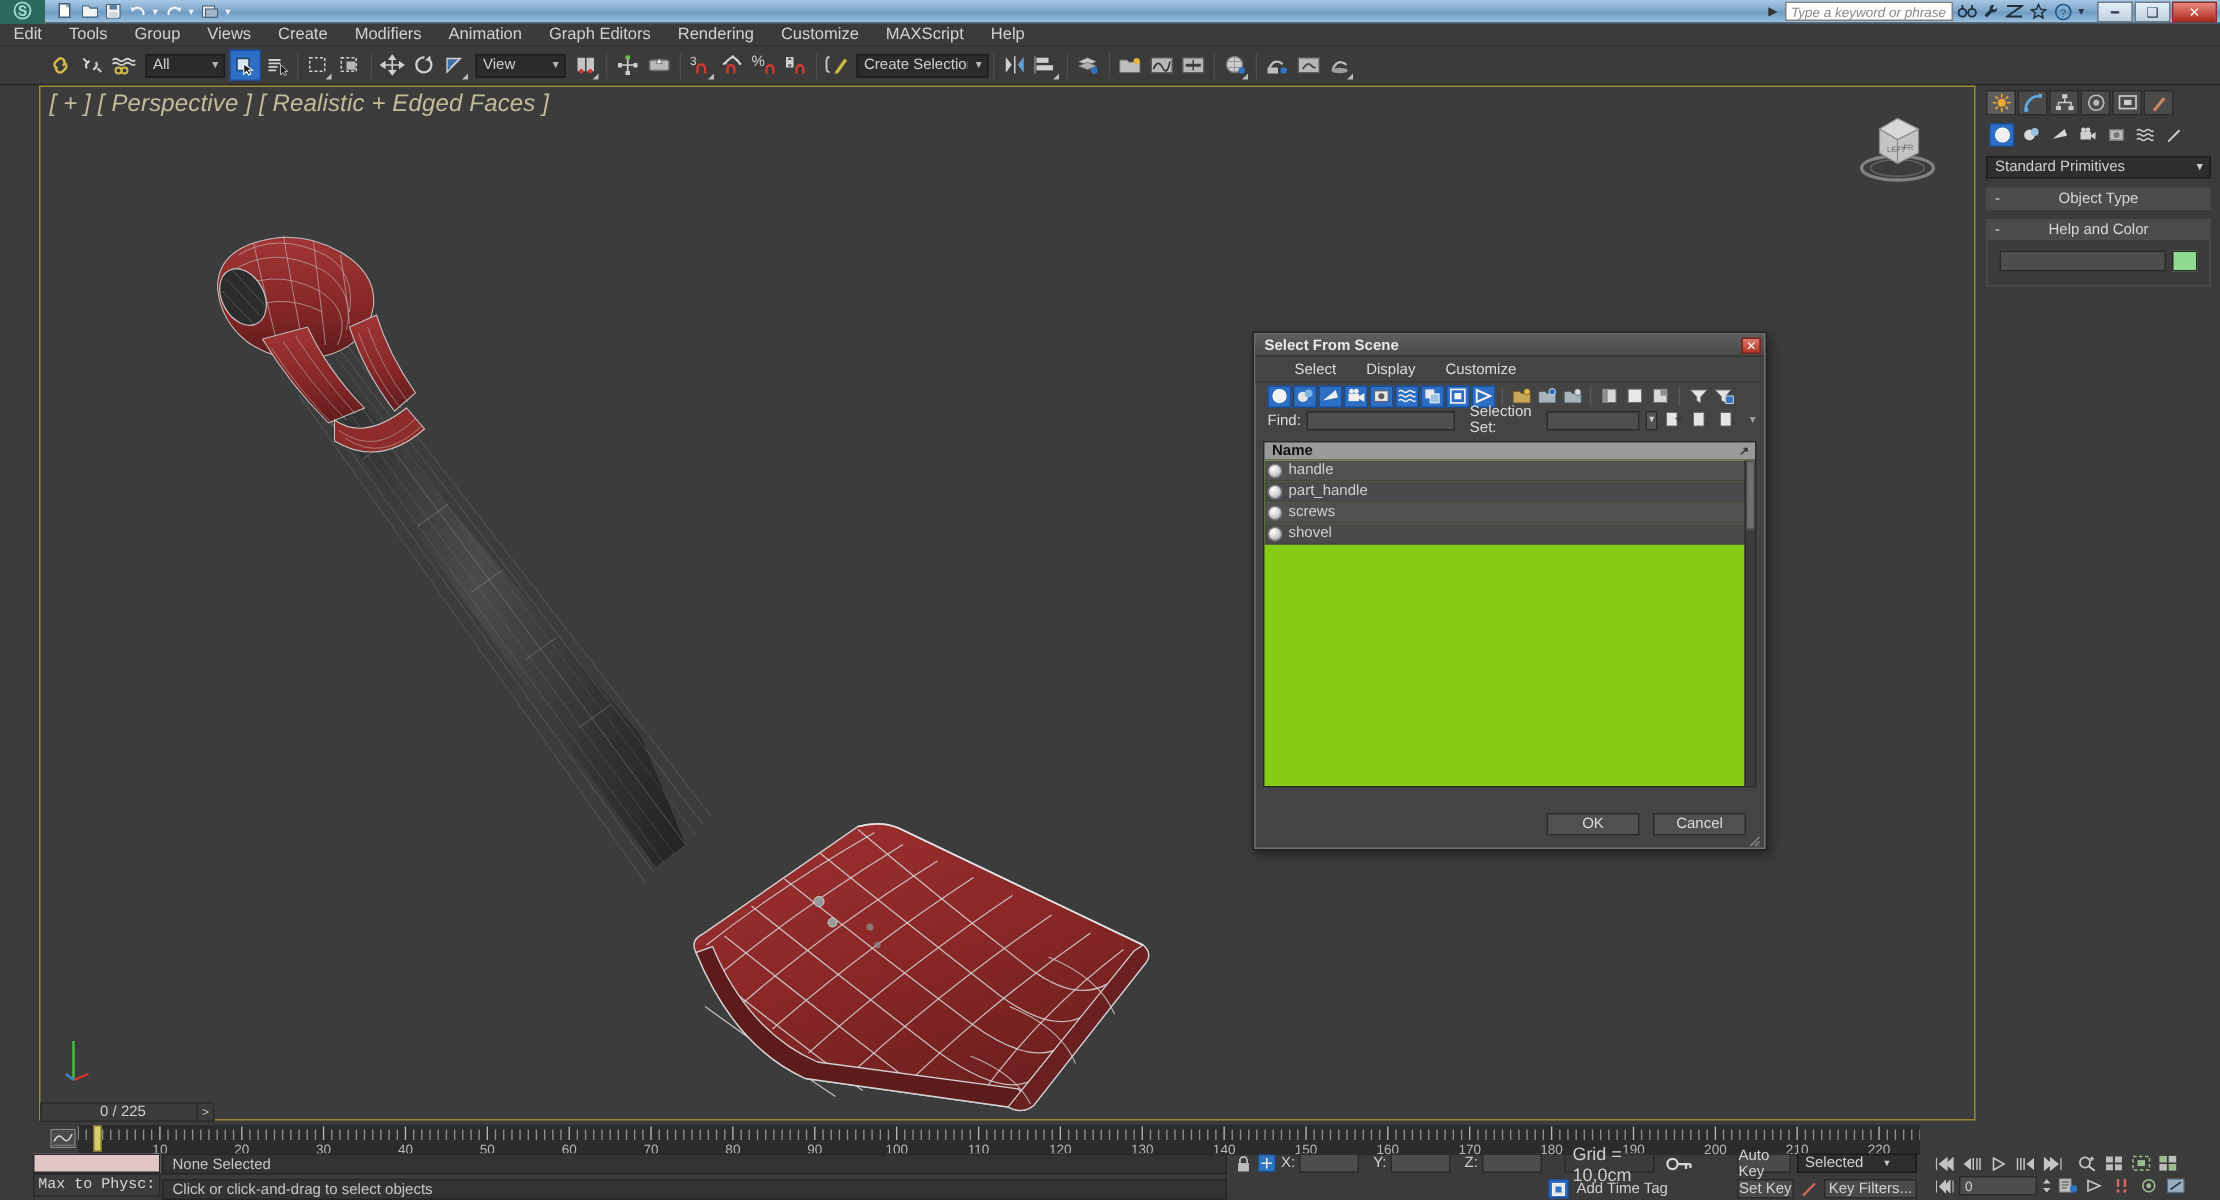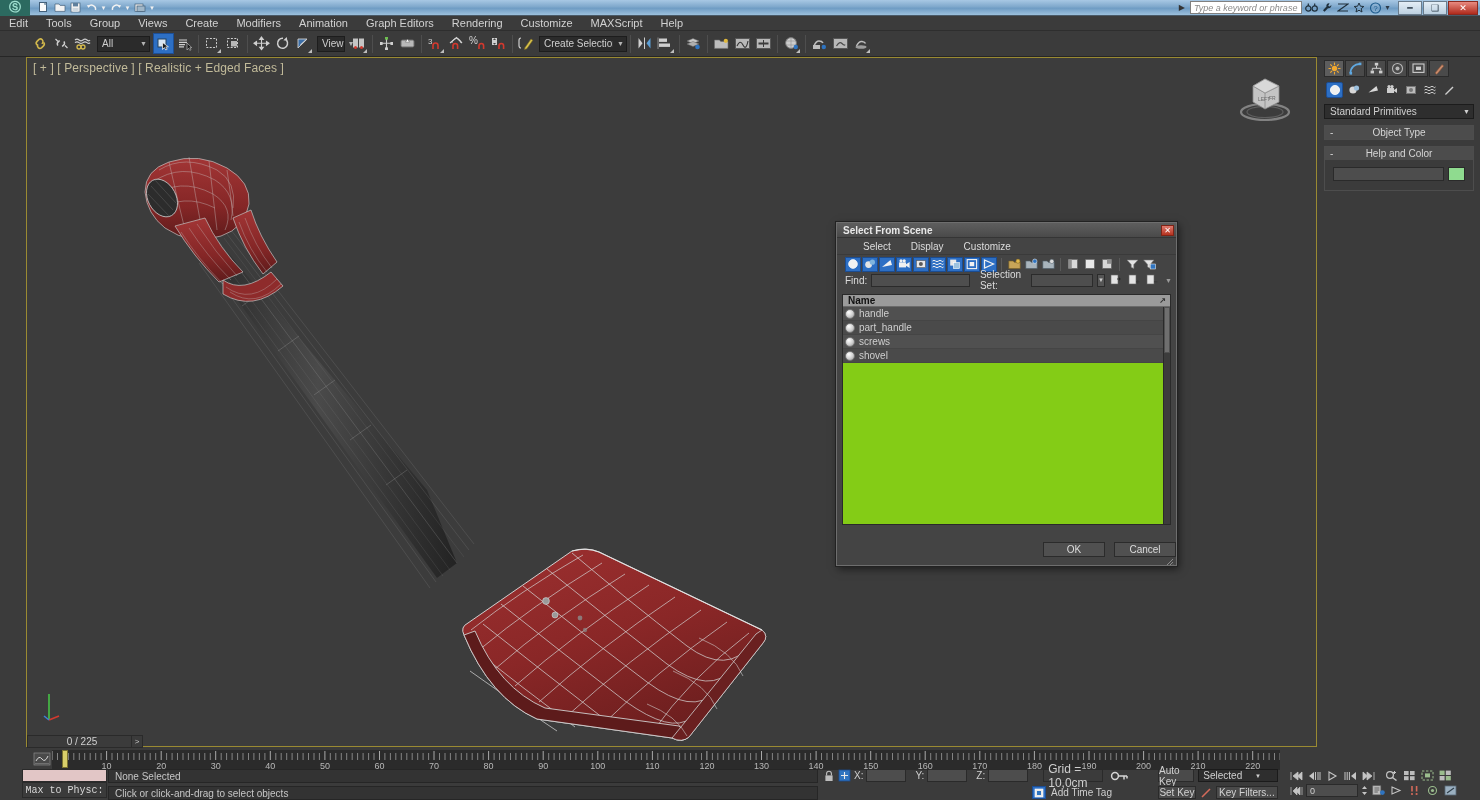--- a/index.html
+++ b/index.html
@@ -70,21 +70,21 @@
   }
   .tdrop .arw{ margin-left:auto;font-size:7px;color:#b4b4b4;padding-left:4px;}
   .corner{ position:absolute;right:1px;bottom:0px;width:0;height:0;
            border-left:4px solid transparent;border-bottom:4px solid #bdbdbd;}
 
   
   .viewport{
     position:absolute; left:26px; top:57px; width:1291px; height:690px;
     background:#3c3c3c; border:1px solid #9a8a32; overflow:hidden;
   }
-  .vplabel{ position:absolute;left:6px;top:3px;font-size:12px;color:#c2bb9a;letter-spacing:.1px;}
+  .vplabel{ position:absolute;left:6px;top:3px;font-size:16px;color:#c2bb9a;letter-spacing:.1px;font-style:italic;}
   .vcube{ position:absolute; right:22px; top:16px; width:58px;height:48px;}
   .axisgizmo{ position:absolute; left:16px; bottom:24px; width:26px;height:36px;}
   
   .leftstrip{ position:absolute;left:0;top:57px;width:26px;height:690px;background:#3b3b3b;}
   .rightpanel-bg{ position:absolute;left:1318px;top:57px;width:162px;height:690px;background:#3b3b3b;}
 
   
   .cmdtabs{ display:flex; gap:1px; padding:3px 4px 2px 6px; }
   .cmdtab{ width:20px;height:17px;background:#4a4a4a;border:1px solid #2b2b2b;
            display:flex;align-items:center;justify-content:center; }
@@ -204,21 +204,21 @@
          border-bottom:1px solid #454545;}
   .lrow:nth-child(odd){ background:#505050;}
   .lrow:nth-child(even){ background:#4a4a4a;}
   .lsph{ width:10px;height:10px;border-radius:50%;
          background:radial-gradient(circle at 35% 30%,#ffffff,#cfcfcf 55%,#8e8e8e);
          border:1px solid #777;}
   .lname{ font-size:10px;color:#cfcfcf;}
   .vscroll{ position:absolute;right:0;top:0;width:7px;bottom:0;background:#3c3c3c;
             border-left:1px solid #2a2a2a;}
   .vthumb{ position:absolute;top:0;left:0;right:0;height:46px;background:#6f6f6f;border:1px solid #505050;}
-  .dlg-btns{ position:absolute;right:0;bottom:8px;display:flex;gap:9px;}
+  .dlg-btns{ position:absolute;right:12px;bottom:8px;display:flex;gap:9px;}
   .dbtn{ width:62px;height:15px;background:#505050;border:1px solid #2b2b2b;
          display:flex;align-items:center;justify-content:center;font-size:10px;color:#dcdcdc;}
   .dlg-grip{ position:absolute;right:2px;bottom:1px;width:8px;height:8px;}
 </style>
 </head>
 <body>
 
 <div class="titlebar">
   <div class="tb-logo">
     <span class="tb-logo-g">Ⓢ</span>
@@ -382,21 +382,21 @@
         <path d="M12.8 1 L13.3 5 L9.4 4.2 Z" fill="#cfcfcf"></path>
       </svg>
   </div>
   <div class="tbtn">
     <svg width="17" height="15" viewBox="0 0 17 15">
         <path d="M3 12 L3 3 L12 3 Z" fill="#3d6fa8" stroke="#cfcfcf" stroke-width=".9"></path>
         <path d="M5.5 9 L11 3.8" stroke="#cfcfcf" stroke-width="1.1"></path>
       </svg>
     <span class="corner"></span>
   </div>
-  <div class="tdrop" style="width:28px;margin-left:3px;">
+  <div class="tdrop" style="width:60px;margin-left:3px;">
     <span>View</span>
     <span class="arw">▼</span>
   </div>
   <div class="tbtn" style="margin-left:3px;">
     <svg width="17" height="15" viewBox="0 0 17 15">
         <rect x="3" y="2.5" width="5" height="9" fill="#c4c4c4"></rect>
         <rect x="9" y="2.5" width="5" height="9" fill="#c4c4c4"></rect>
         <circle cx="5.5" cy="11.5" r="1.5" fill="#d2392e"></circle>
         <circle cx="11.5" cy="11.5" r="1.5" fill="#d2392e"></circle>
       </svg>

